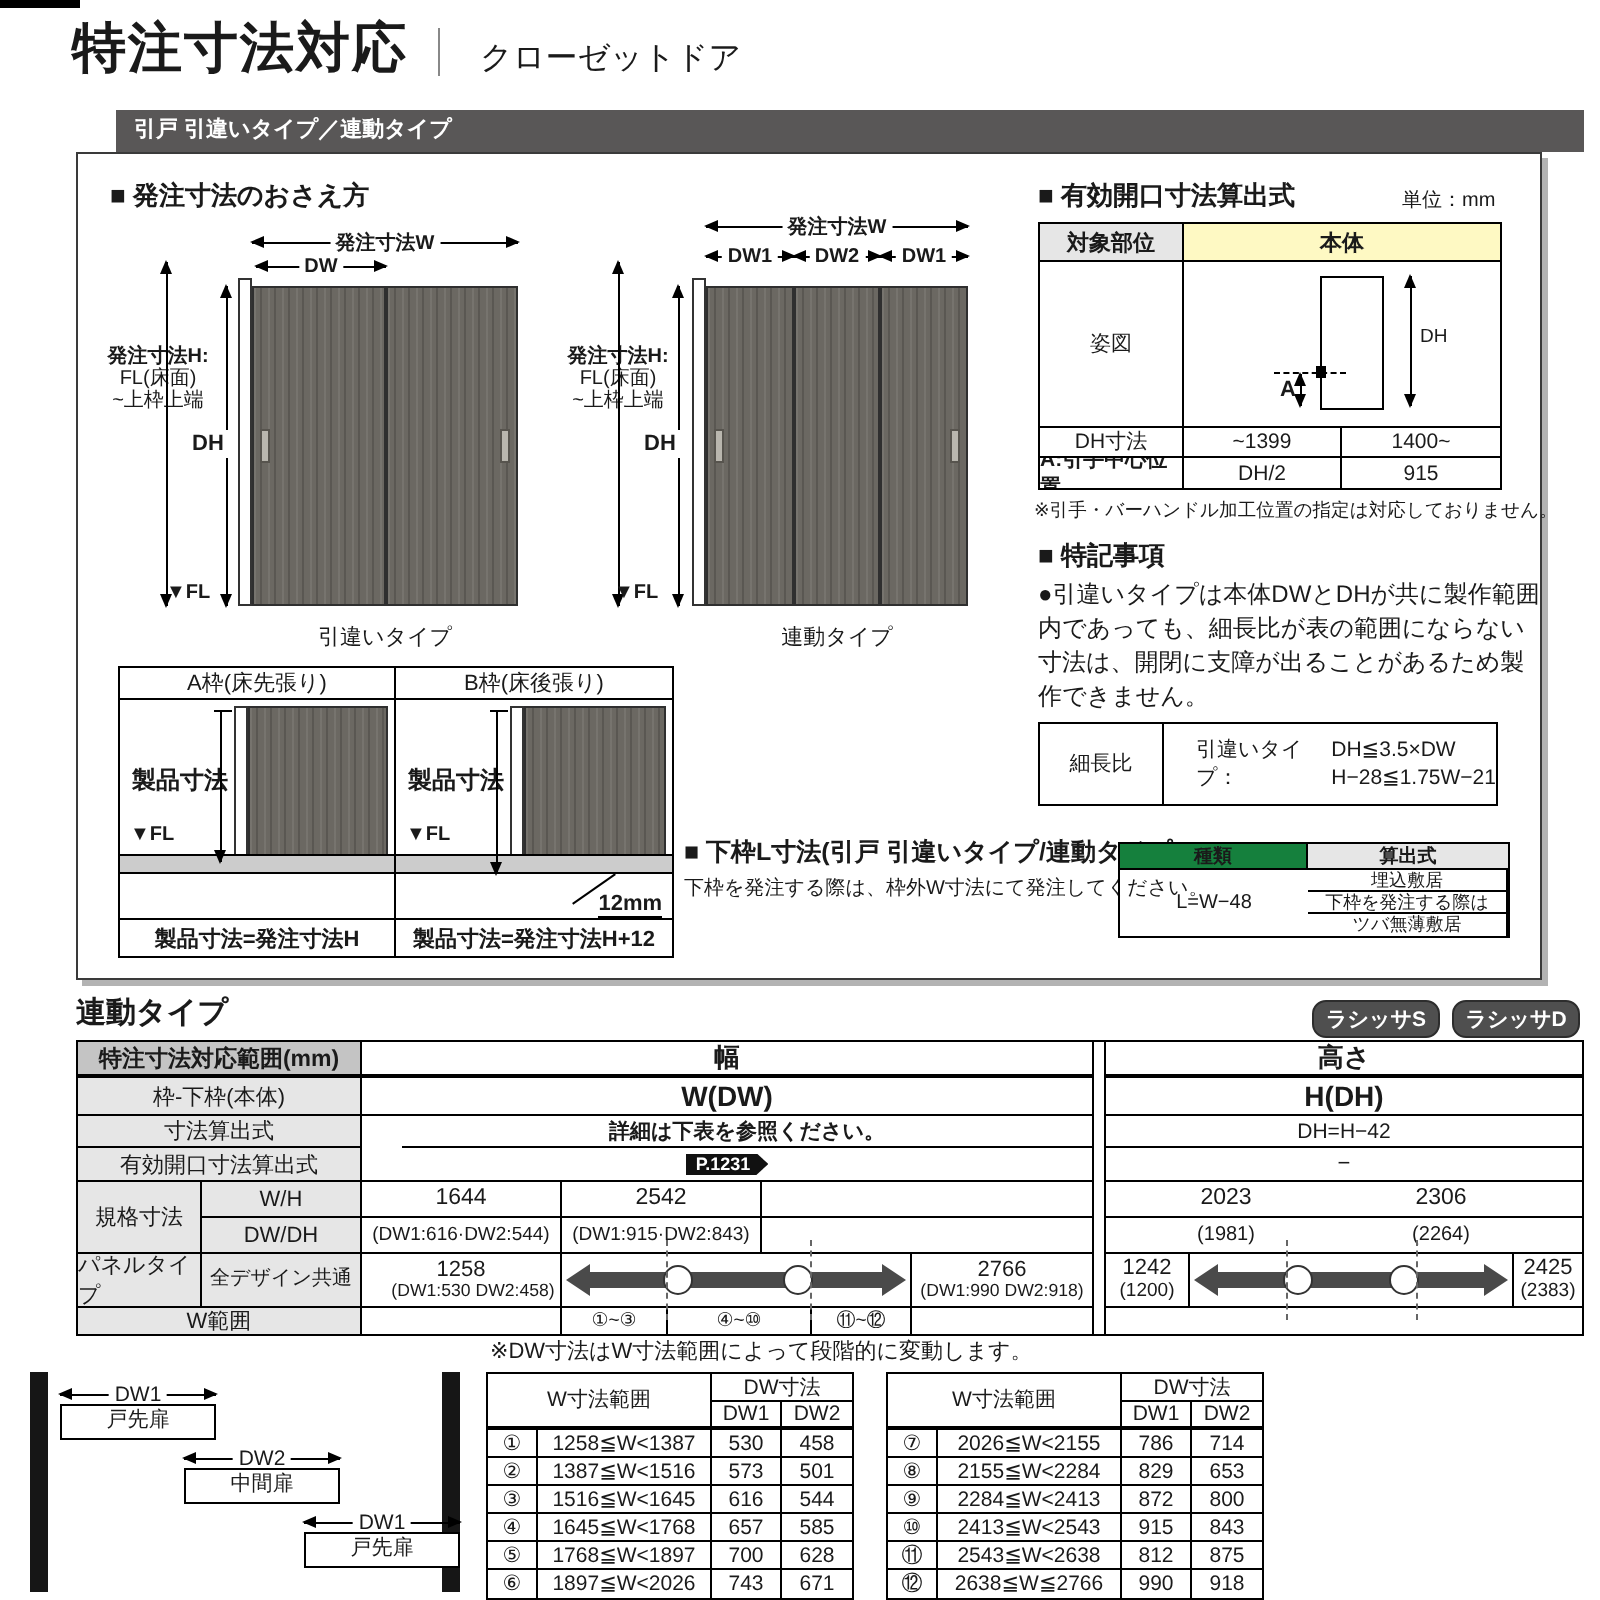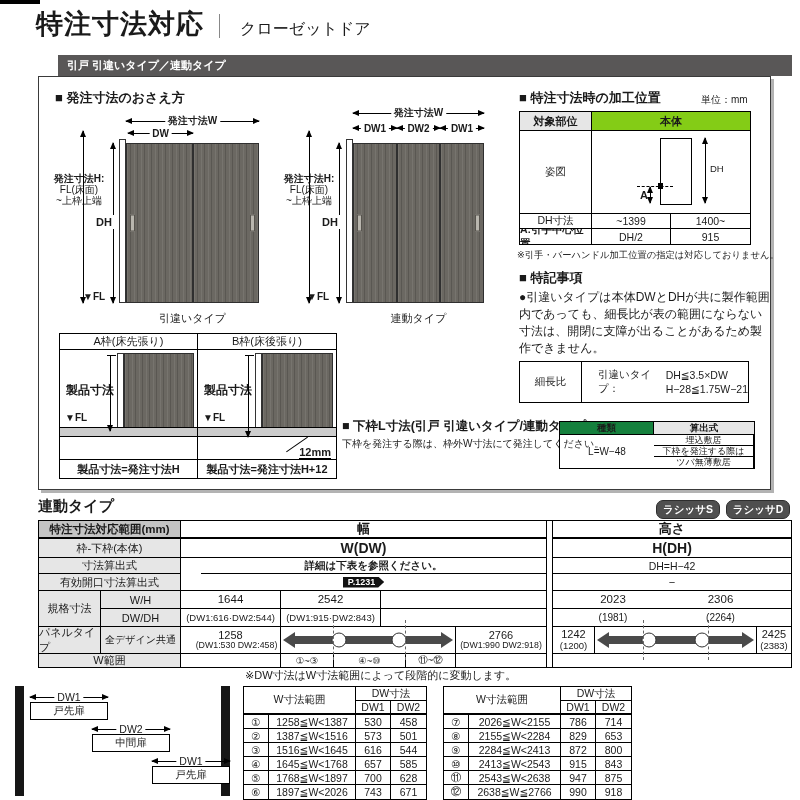--- a/index.html
+++ b/index.html
@@ -140,25 +140,25 @@
         <div class="abs b" style="left:6px;top:32px;font-size:12px;">製品寸法</div>
         <div class="varrow" style="left:50px;top:5px;height:82px;"></div>
         <div class="abs b" style="left:5px;top:62px;font-size:10px;">▼FL</div>
         <div class="abs" style="right:26px;bottom:14px;width:26px;height:1px;background:#000;transform:rotate(-35deg);"></div>
         <div class="abs b" style="right:5px;bottom:0px;font-size:11px;border-bottom:1px solid #000;text-align:right;">12mm</div>
       </div>
       <div class="cell b" style="font-size:11px;border-bottom:none;">製品寸法=発注寸法H</div>
       <div class="cell b" style="font-size:11px;border-bottom:none;border-right:none;">製品寸法=発注寸法H+12</div>
     </div>
 
-    <div class="abs b" style="left:480px;top:12px;font-size:13px;">■ 特注寸法時の加工位置</div>
+    <div class="abs b" style="left:480px;top:12px;font-size:13px;">■ 有効開口寸法算出式</div>
     <div class="abs" style="left:662px;top:16px;font-size:10px;">単位：mm</div>
     <div class="abs" style="left:480px;top:34px;width:230px;border:1.5px solid #000;box-sizing:content-box;display:grid;grid-template-columns:72px 79px 79px;grid-template-rows:19px 83px 15px 15px;">
       <div class="cell b" style="font-size:11px;background:#e6e6e6;">対象部位</div>
-      <div class="cell b" style="grid-column:2/span 2;font-size:11px;background:#84cc16;border-right:none;">本体</div>
+      <div class="cell b" style="grid-column:2/span 2;font-size:11px;background:#fef9c3;border-right:none;">本体</div>
       <div class="cell" style="font-size:10.5px;">姿図</div>
       <div style="grid-column:2/span 2;position:relative;border-bottom:1px solid #000;box-sizing:border-box;">
         <div class="abs" style="left:68px;top:7px;width:30px;height:65px;border:1.5px solid #000;background:#fff;"></div>
         <div class="dimv" style="left:113px;top:7px;height:65px;"></div>
         <div class="abs" style="left:118px;top:32px;font-size:9.5px;">DH</div>
         <div class="abs" style="left:45px;top:55px;width:36px;border-top:1.5px dashed #000;"></div>
         <div class="abs" style="left:66px;top:52px;width:5px;height:6px;background:#000;"></div>
         <div class="dimv" style="left:58px;top:56px;height:16px;"></div>
         <div class="abs b" style="left:48px;top:58px;font-size:11px;">A</div>
       </div>
@@ -350,21 +350,21 @@
       <div class="cell">⑨</div>
       <div class="cell">2284≦W&lt;2413</div>
       <div class="cell">872</div>
       <div class="cell" style="border-right: none;">800</div>
       <div class="cell">⑩</div>
       <div class="cell">2413≦W&lt;2543</div>
       <div class="cell">915</div>
       <div class="cell" style="border-right: none;">843</div>
       <div class="cell">⑪</div>
       <div class="cell">2543≦W&lt;2638</div>
-      <div class="cell">947</div>
+      <div class="cell">812</div>
       <div class="cell" style="border-right: none;">875</div>
       <div class="cell" style="border-bottom: none;">⑫</div>
       <div class="cell" style="border-bottom: none;">2638≦W≦2766</div>
       <div class="cell" style="border-bottom: none;">990</div>
       <div class="cell" style="border-right: none; border-bottom: none;">918</div>
     </div>
 
 </div>
 
 </body></html>

